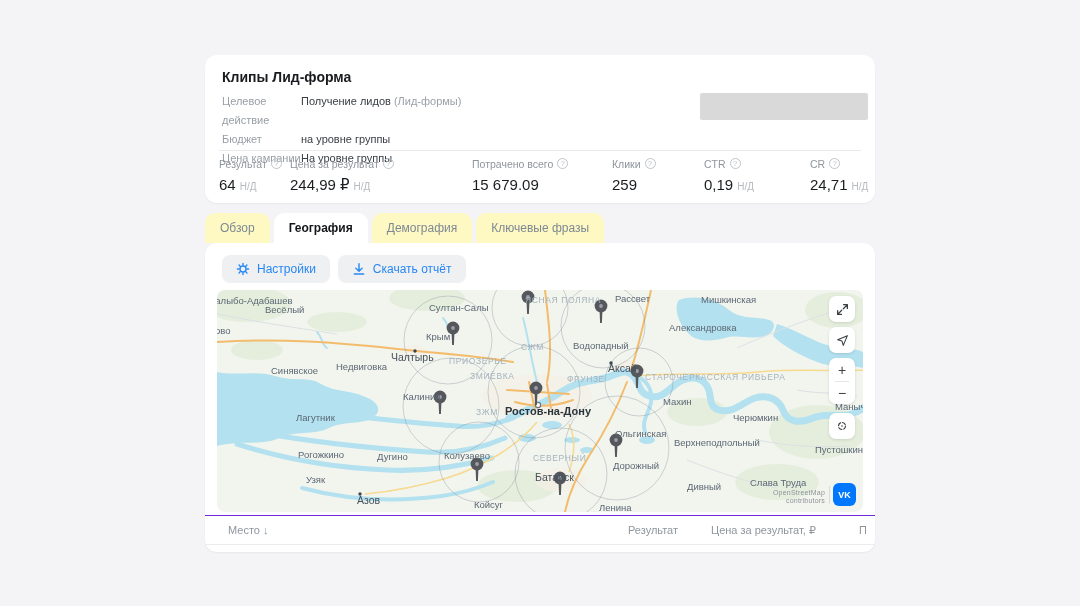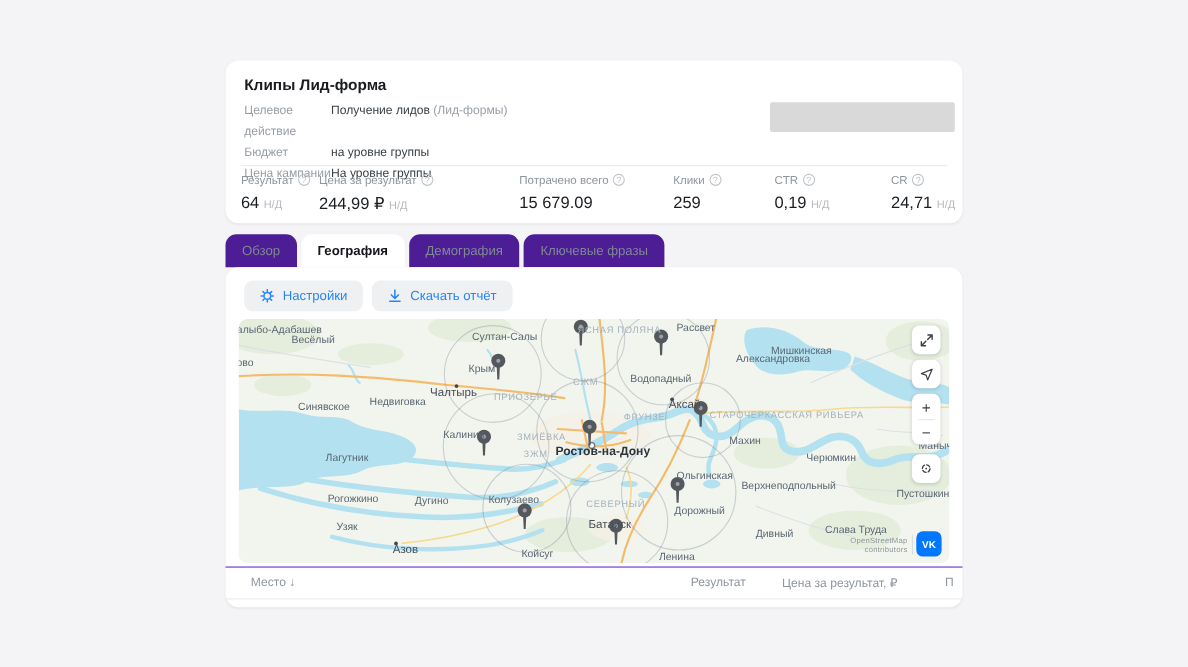--- a/index.html
+++ b/index.html
@@ -24,21 +24,21 @@
   .metric{flex:none}
   .metric:nth-child(1){width:71px}.metric:nth-child(2){width:182px}.metric:nth-child(3){width:140px}
   .metric:nth-child(4){width:92px}.metric:nth-child(5){width:106px}.metric:nth-child(6){flex:1}
   .metric-label{font-size:10.5px;color:#8f959c;display:flex;align-items:center;gap:4px;height:13px}
   .help{width:11px;height:11px;border-radius:50%;border:1px solid #bfc4ca;color:#bfc4ca;
         font-size:8px;line-height:10px;text-align:center;box-sizing:border-box;flex:none}
   .metric-value{margin-top:6px;font-size:15px;color:#1b1e21;display:flex;align-items:baseline;gap:4px;white-space:nowrap}
   .metric-suffix{font-size:10px;color:#b6bac0}
   
   .tabs{position:absolute;left:205px;top:213px;display:flex;gap:4px}
-  .tab{height:30px;padding:0 15px;border-radius:10px 10px 0 0;background:#4c1d95;color:#7e8993;
+  .tab{height:30px;padding:0 15px;border-radius:10px 10px 0 0;background:#fef9c3;color:#7e8993;
        font-size:12px;line-height:31px;cursor:pointer;white-space:nowrap}
   .tab.active{background:#fff;color:#15171a;font-weight:700}
   
   .lower-card{left:205px;top:243px;width:670px;height:309px}
   .toolbar{position:absolute;left:17px;top:12px;display:flex;gap:8px}
   .btn{height:28px;padding:0 14px;border-radius:8px;background:#eef0f2;color:#2787f5;
        font-size:12px;display:flex;align-items:center;gap:7px;border:none;cursor:pointer;white-space:nowrap}
   .btn svg{flex:none}
   
   .map{position:absolute;left:12px;top:47px;width:646px;height:222px;border-radius:8px;
@@ -317,24 +317,24 @@
         <span class="map-label lt-town" style="left: -8px; top: 10px;">Халыбо-Адабашев</span>
         <span class="map-label lt-town" style="left: 48px; top: 19px;">Весёлый</span>
         <span class="map-label lt-town" style="left: -2px; top: 40px;">ово</span>
         <span class="map-label lt-town" style="left: 212px; top: 17px;">Султан-Салы</span>
         <span class="map-label lt-town" style="left: 209px; top: 46px;">Крым</span>
         <span class="map-label lt-town-lg" style="left: 174px; top: 67px;">Чалтырь</span>
         <span class="map-label lt-district" style="left: 232px; top: 71px;">ПРИОЗЕРЬЕ</span>
         <span class="map-label lt-town" style="left: 119px; top: 76px;">Недвиговка</span>
         <span class="map-label lt-town" style="left: 54px; top: 80px;">Синявское</span>
         <span class="map-label lt-district" style="left: 304px; top: 57px;">СЖМ</span>
-        <span class="map-label lt-district" style="left: 253px; top: 107px;">ЗМИЁВКА</span>
+        <span class="map-label lt-district" style="left: 253px; top: 86px;">ЗМИЁВКА</span>
         <span class="map-label lt-district" style="left: 308px; top: 10px;">ЯСНАЯ ПОЛЯНА</span>
         <span class="map-label lt-town" style="left: 398px; top: 8px;">Рассвет</span>
-        <span class="map-label lt-town" style="left: 484px; top: 9px; margin-top: 20px;">Мишкинская</span>
+        <span class="map-label lt-town" style="left: 484px; top: 9px;">Мишкинская</span>
         <span class="map-label lt-town" style="left: 452px; top: 37px;">Александровка</span>
         <span class="map-label lt-town" style="left: 356px; top: 55px;">Водопадный</span>
         <span class="map-label lt-town-lg" style="left: 391px; top: 78px;">Аксай</span>
         <span class="map-label lt-district" style="left: 428px; top: 87px;">СТАРОЧЕРКАССКАЯ РИВЬЕРА</span>
         <span class="map-label lt-district" style="left: 350px; top: 89px;">ФРУНЗЕ</span>
         <span class="map-label lt-district" style="left: 259px; top: 122px;">ЗЖМ</span>
         <span class="map-label lt-city" style="left: 288px; top: 121px;">Ростов-на-Дону</span>
         <span class="map-label lt-town" style="left: 446px; top: 111px;">Махин</span>
         <span class="map-label lt-town" style="left: 516px; top: 127px;">Черюмкин</span>
         <span class="map-label lt-town" style="left: 186px; top: 106px;">Калинин</span>

